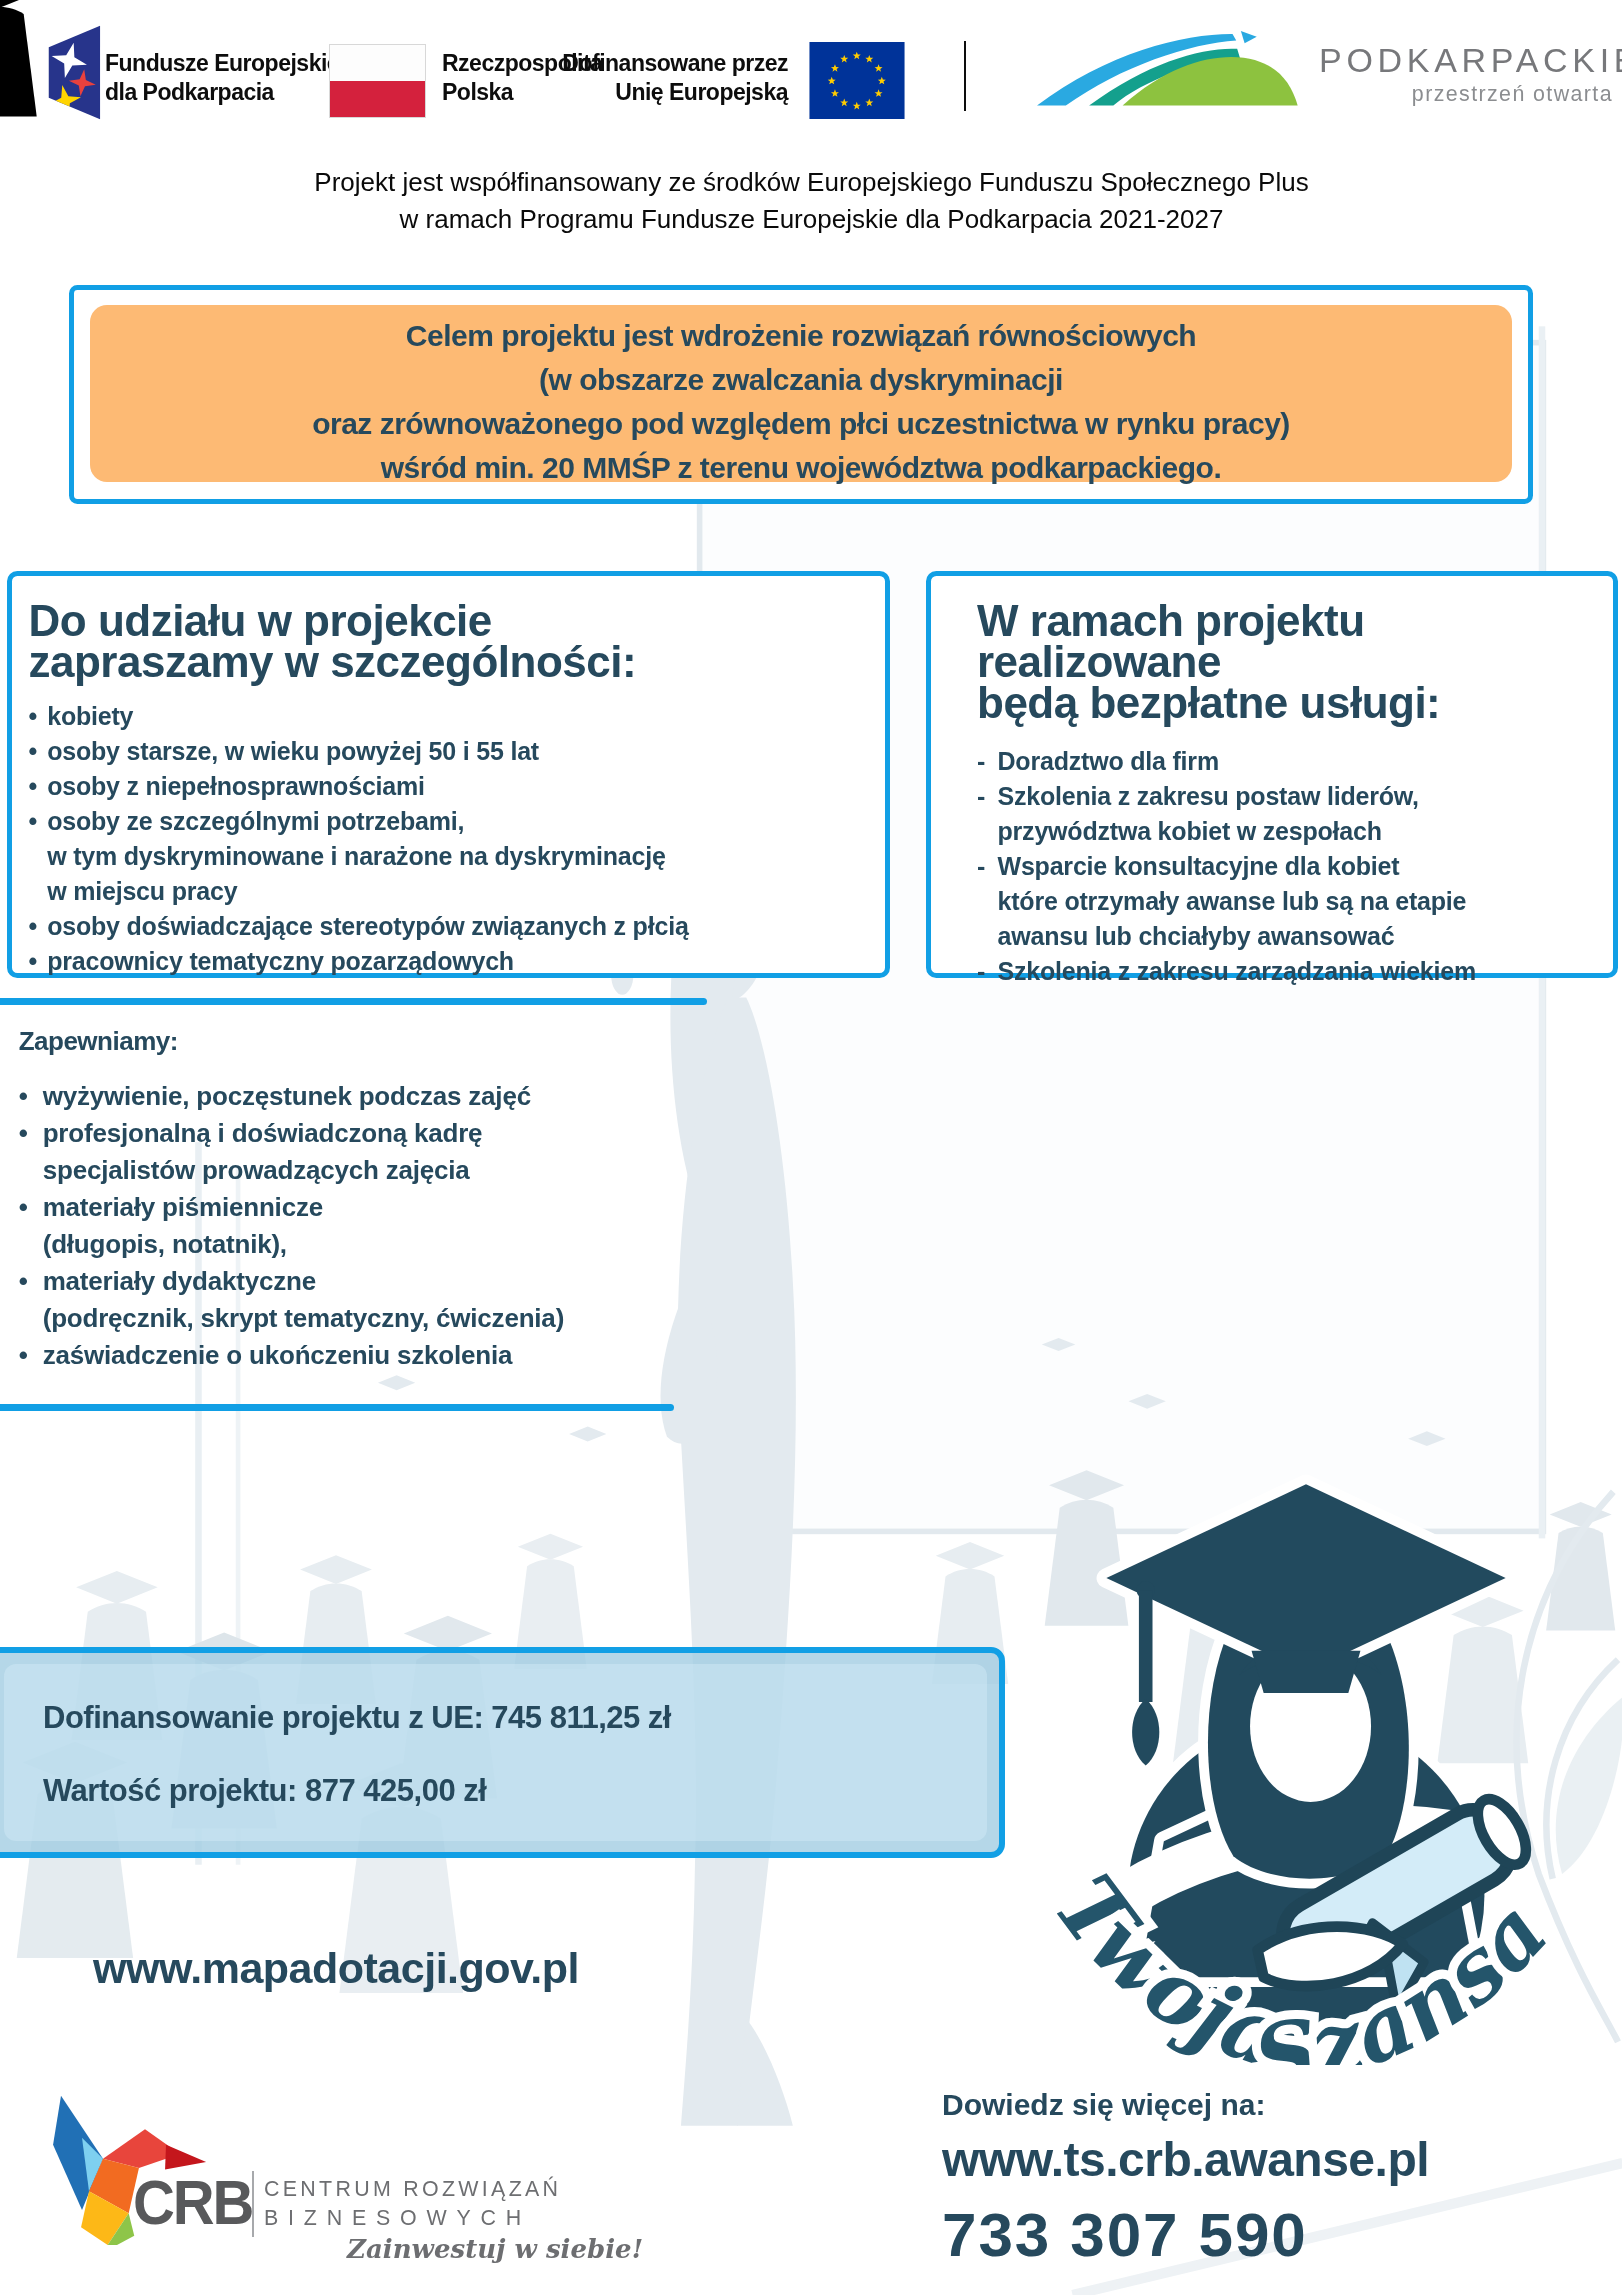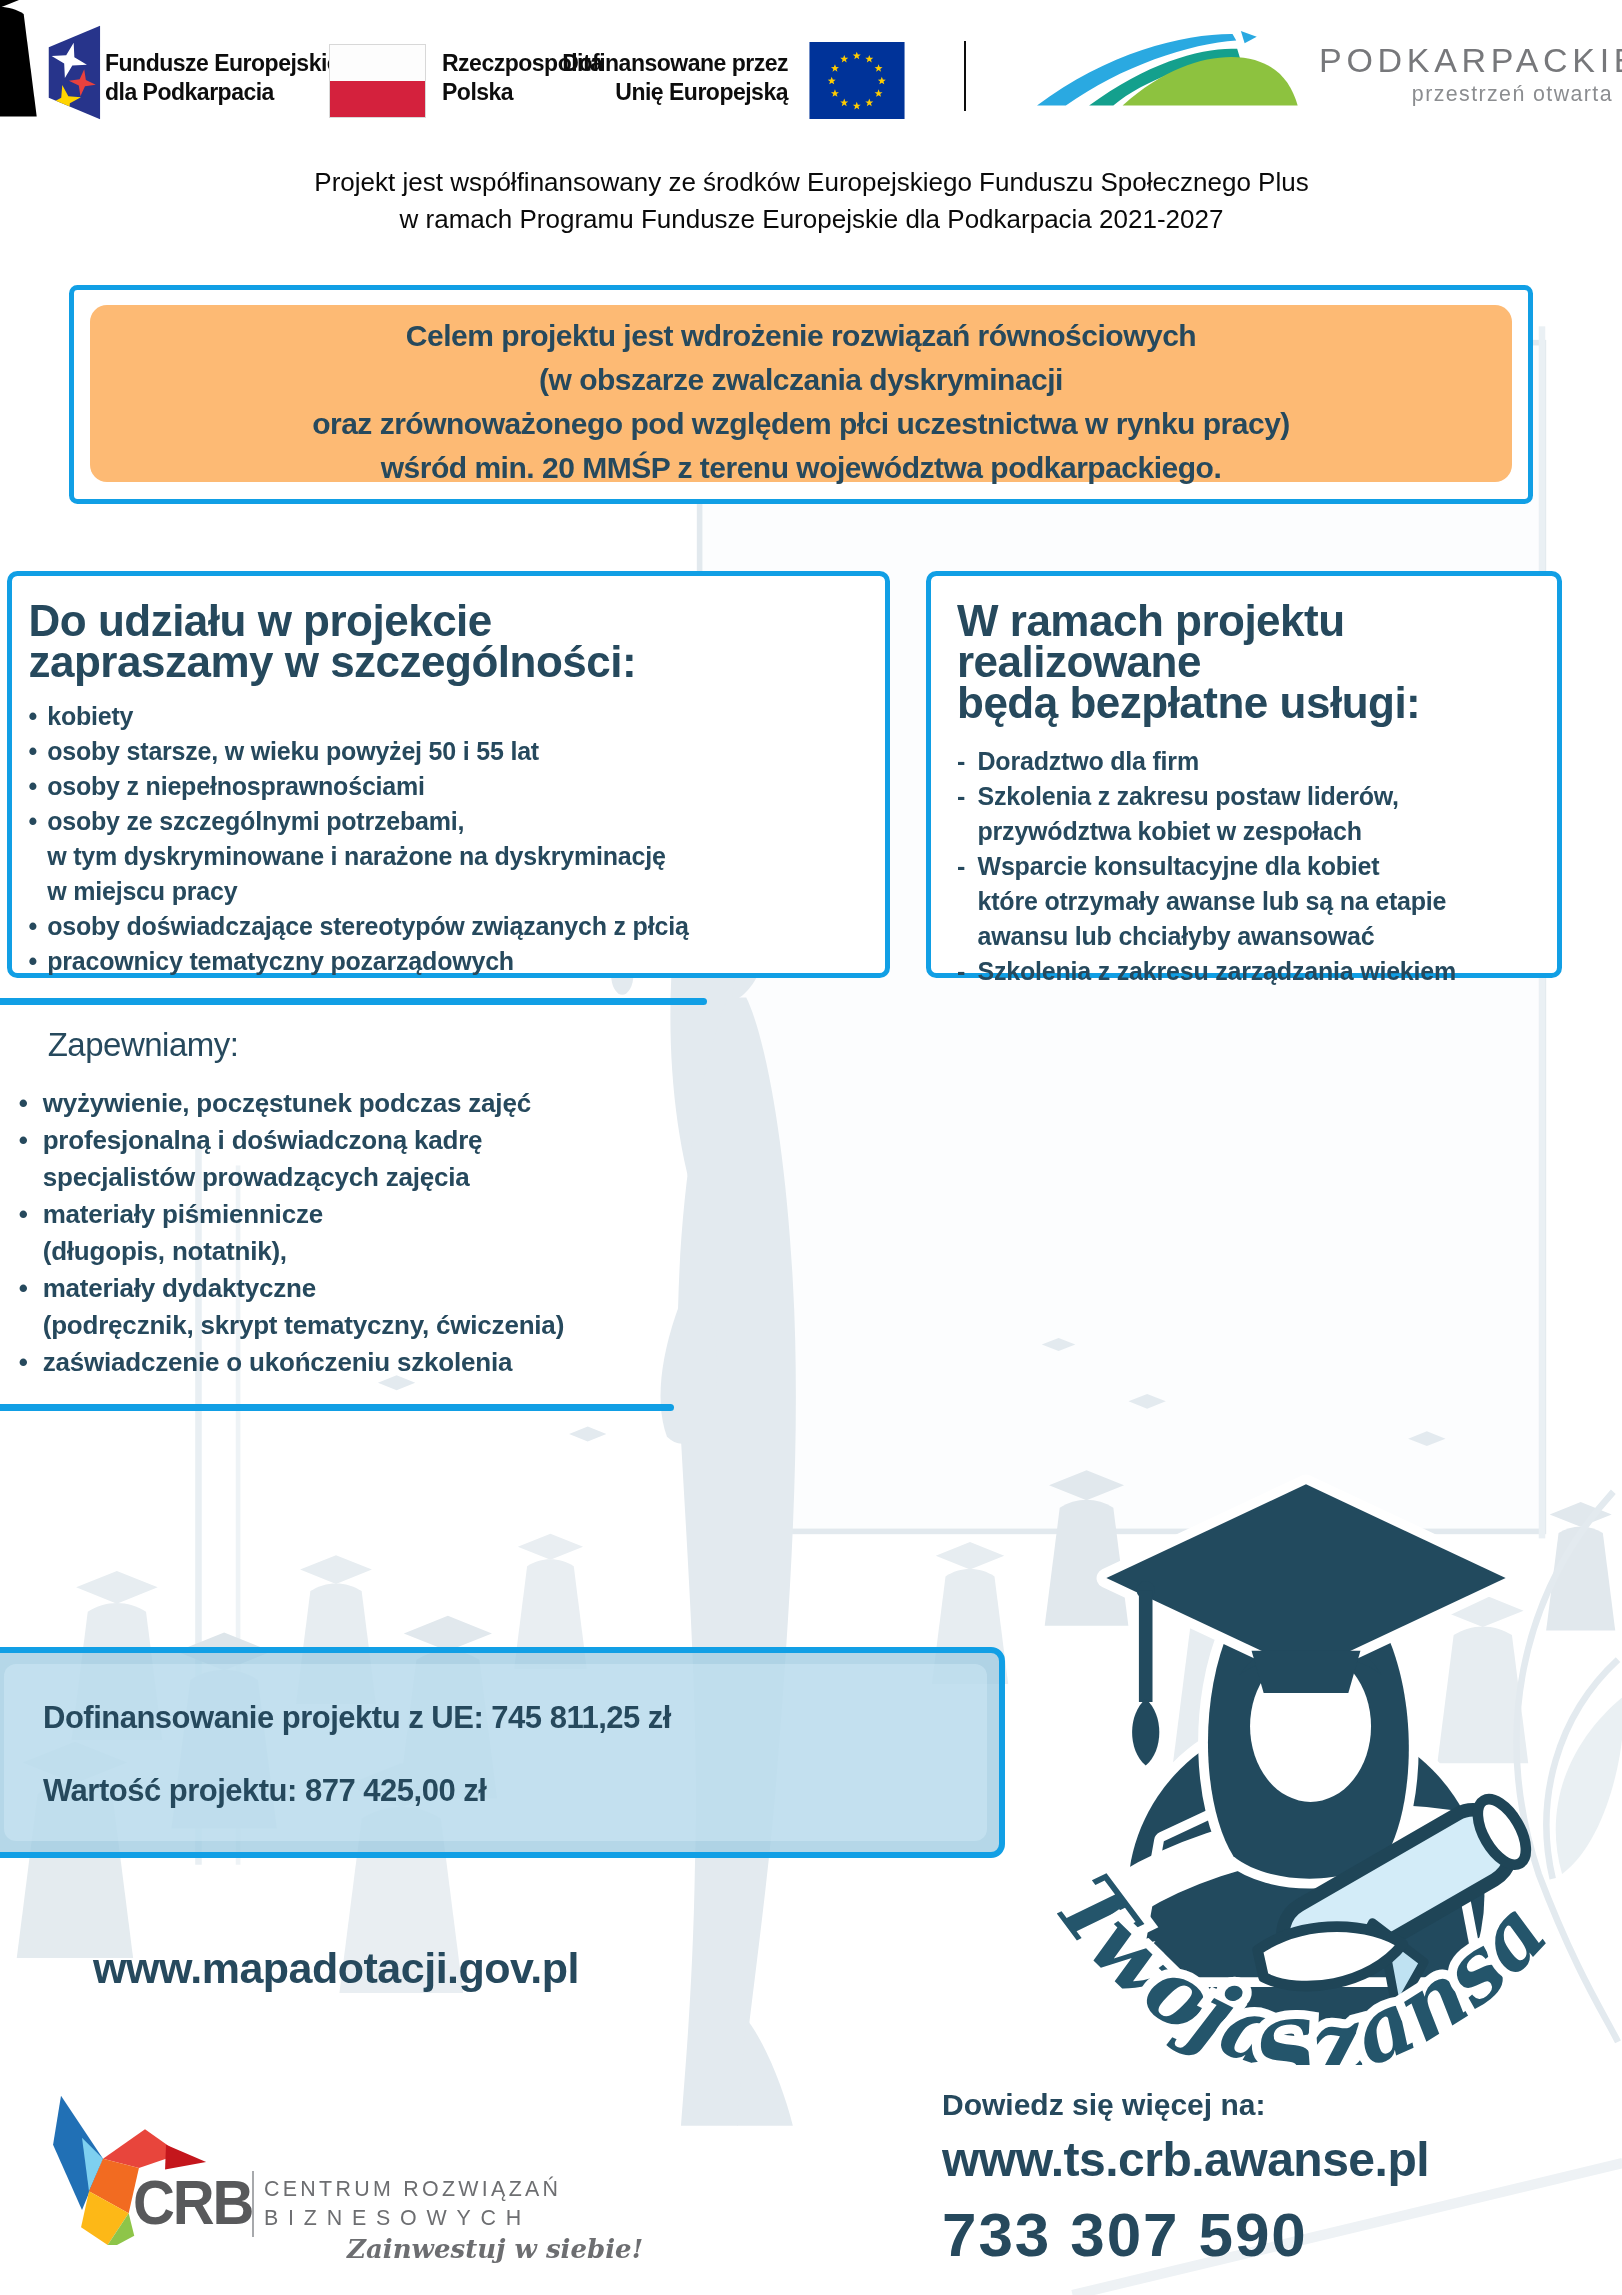--- a/index.html
+++ b/index.html
@@ -22,21 +22,21 @@
   .goal-text{position:absolute;left:0;right:0;top:9.3px;text-align:center;font-size:30px;line-height:44px;
              font-weight:700;color:#26495d;letter-spacing:-0.5px;}
   
   .panel{border:5.1px solid #119fe5;border-radius:10.3px;background:#ffffff;box-sizing:border-box;}
   .col-h{font-size:44px;line-height:41px;font-weight:700;letter-spacing:-0.5px;color:#26495d;}
   .li{display:flex;font-size:25px;line-height:35px;font-weight:700;color:#26495d;letter-spacing:-0.2px;}
   .li .m{width:18.7px;flex:0 0 18.7px;}
   .li2 .m{width:20.5px;flex:0 0 20.5px;}
   
   .bar{height:7px;background:#119fe5;border-radius:0 4.7px 4.7px 0;}
-  .zap-h{font-size:33px;font-weight:400;letter-spacing:-0.5px;color:#26495d;margin-left:29px;}
+  .zap-h{font-size:26px;font-weight:700;letter-spacing:-0.5px;color:#26495d;}
   .zap .li{font-size:26px;line-height:37px;}
   .zap .li .m{width:24px;flex:0 0 24px;}
   
   .fund-outer{left:-14px;top:1647px;width:1019px;height:211px;border:6.5px solid #119fe5;
               border-radius:0 14px 14px 0;background:rgba(160,204,226,0.78);box-sizing:border-box;}
   .fund-inner{position:absolute;left:12px;top:11.2px;right:12px;bottom:11.2px;border-radius:12px;
               background:rgba(205,231,244,0.55);}
   .fund-line{font-size:31px;font-weight:700;color:#26495d;letter-spacing:-0.5px;text-align:right;}
   .maplink{font-size:43px;font-weight:700;color:#26495d;letter-spacing:-0.5px;}
   
@@ -216,21 +216,21 @@
         <span class="m">•</span>
         <span>osoby doświadczające stereotypów związanych z płcią</span>
       </div>
     <div class="li">
         <span class="m">•</span>
         <span>pracownicy tematyczny pozarządowych</span>
       </div>
   </div>
 </div>
 
-<div class="abs panel" style="left:926px;top:571px;width:636px;height:407px;z-index:1;">
+<div class="abs panel" style="left:926px;top:571px;width:692px;height:407px;z-index:1;padding-left:20px;">
   <div class="col-h" style="margin:24px 0 0 26px;">
     <div>W ramach projektu realizowane</div>
     <div>będą bezpłatne usługi:</div>
   </div>
   <div style="margin:20.5px 0 0 26px;">
     <div class="li li2">
         <span class="m">-</span>
         <span>Doradztwo dla firm</span>
       </div>
     <div class="li li2">

